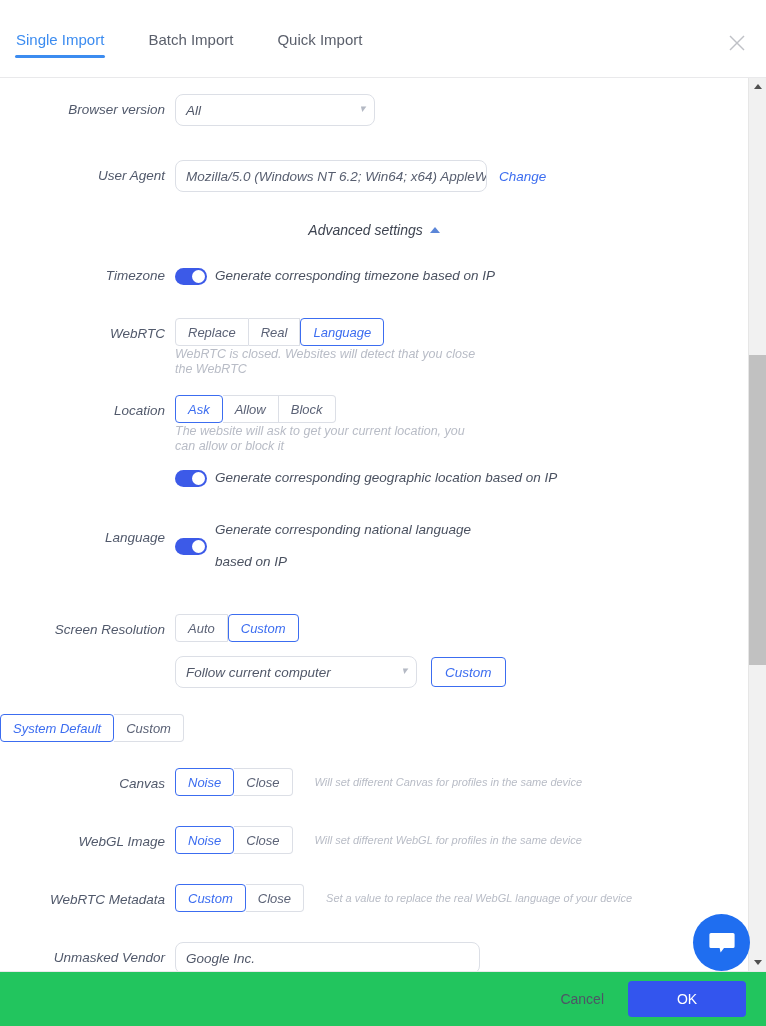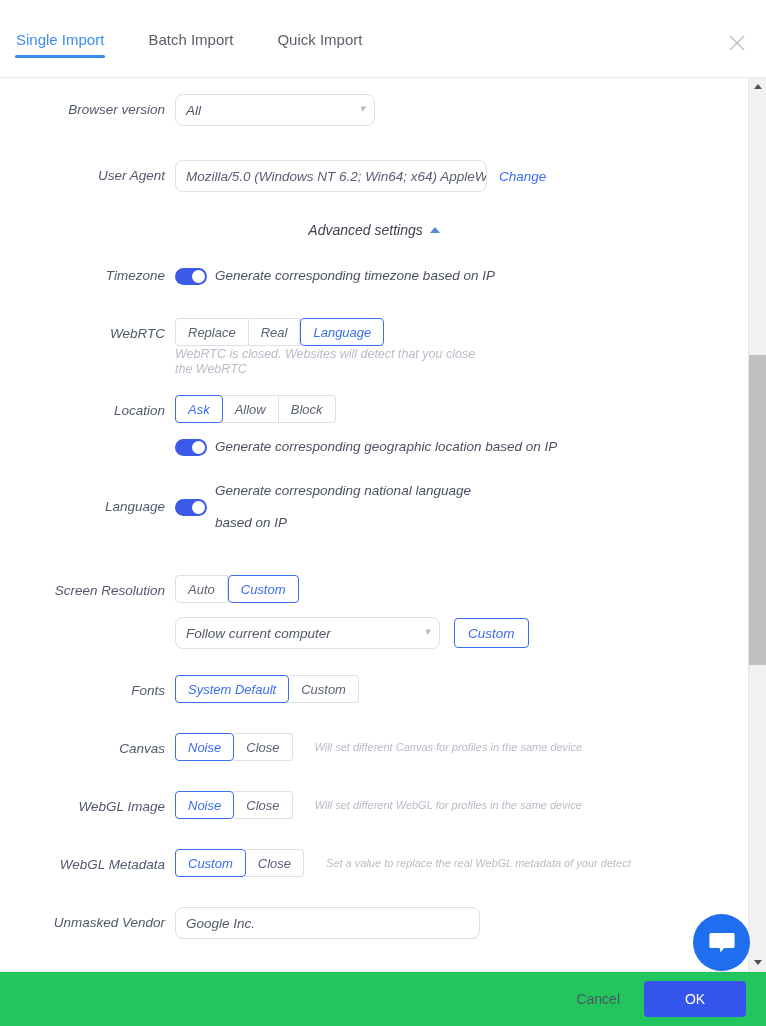--- a/index.html
+++ b/index.html
@@ -142,21 +142,21 @@
   .select .caret {
     position: absolute;
     right: 9px;
     top: 50%;
     transform: translateY(-60%);
     color: #b4b9c4;
     font-size: 11px;
   }
   .sel-browser { width: 200px; }
   .ua-input { width: 312px; color:#585f70; }
-  .res-select { width: 265px; }
+  .res-select { width: 242px; }
   .vendor-input { width: 305px; }
 
   .link {
     color: #3c6df0;
     font-size: 13.5px;
     margin-left: 12px;
     cursor: pointer;
   }
 
   
@@ -329,21 +329,21 @@
   .btn-primary {
     background: #3355ee;
     color: #fff;
     font-size: 14px;
     height: 36px;
     min-width: 62px;
     border-radius: 4px;
     display: flex;
     align-items: center;
     justify-content: center;
-    padding: 0 20px;
+    padding: 0 28px;
     cursor: pointer;
     margin-left: 8px;
   }
 
   
   .fab {
     position: absolute;
     right: 16px;
     bottom: 55px;
     width: 57px;
@@ -441,35 +441,36 @@
       <div class="row">
         <div class="label">Location</div>
         <div class="field">
           <div class="field-line">
             <div class="seg">
               <div class="opt sel">Ask</div>
               <div class="opt">Allow</div>
               <div class="opt">Block</div>
             </div>
           </div>
+          <div class="hint">The website will ask to get your current location, you can allow or block it</div>
           <div class="field-line" style="margin-top:14px;">
             <div class="toggle">
                 <span class="knob"></span>
               </div>
             <span class="toggle-text">Generate corresponding geographic location based on IP</span>
           </div>
         </div>
       </div>
 
       <div class="gap-xl"></div>
 
       <div class="row">
         <div class="label">Language</div>
         <div class="field">
-          <div class="field-line" style="height:32px;">
+          <div class="field-line" style="height:32px;margin-top:8px;">
             <div class="toggle">
                 <span class="knob"></span>
               </div>
             <span class="toggle-text" style="max-width:270px;line-height:32px;">Generate corresponding national language based on IP</span>
           </div>
         </div>
       </div>
 
       <div class="gap-xl"></div>
       <div class="gap-m"></div>
@@ -489,21 +490,20 @@
               <span class="caret">▾</span>
             </div>
             <div class="btn-outline">Custom</div>
           </div>
         </div>
       </div>
 
       <div class="gap-l"></div>
 
       <div class="row">
-        <div class="label">Fonts</div>
         <div class="field">
           <div class="field-line">
             <div class="seg">
               <div class="opt sel">System Default</div>
               <div class="opt">Custom</div>
             </div>
           </div>
         </div>
       </div>
 
@@ -533,28 +533,28 @@
               <div class="opt">Close</div>
             </div>
             <span class="hint-inline">Will set different WebGL for profiles in the same device</span>
           </div>
         </div>
       </div>
 
       <div class="gap-l"></div>
 
       <div class="row">
-        <div class="label">WebGL Metadata</div>
+        <div class="label">WebRTC Metadata</div>
         <div class="field">
           <div class="field-line">
             <div class="seg">
               <div class="opt sel">Custom</div>
               <div class="opt">Close</div>
             </div>
-            <span class="hint-inline">Set a value to replace the real WebGL metadata of your detect</span>
+            <span class="hint-inline">Set a value to replace the real WebGL language of your device</span>
           </div>
         </div>
       </div>
 
       <div class="gap-l"></div>
 
       <div class="row">
         <div class="label">Unmasked Vendor</div>
         <div class="field">
           <div class="field-line">

